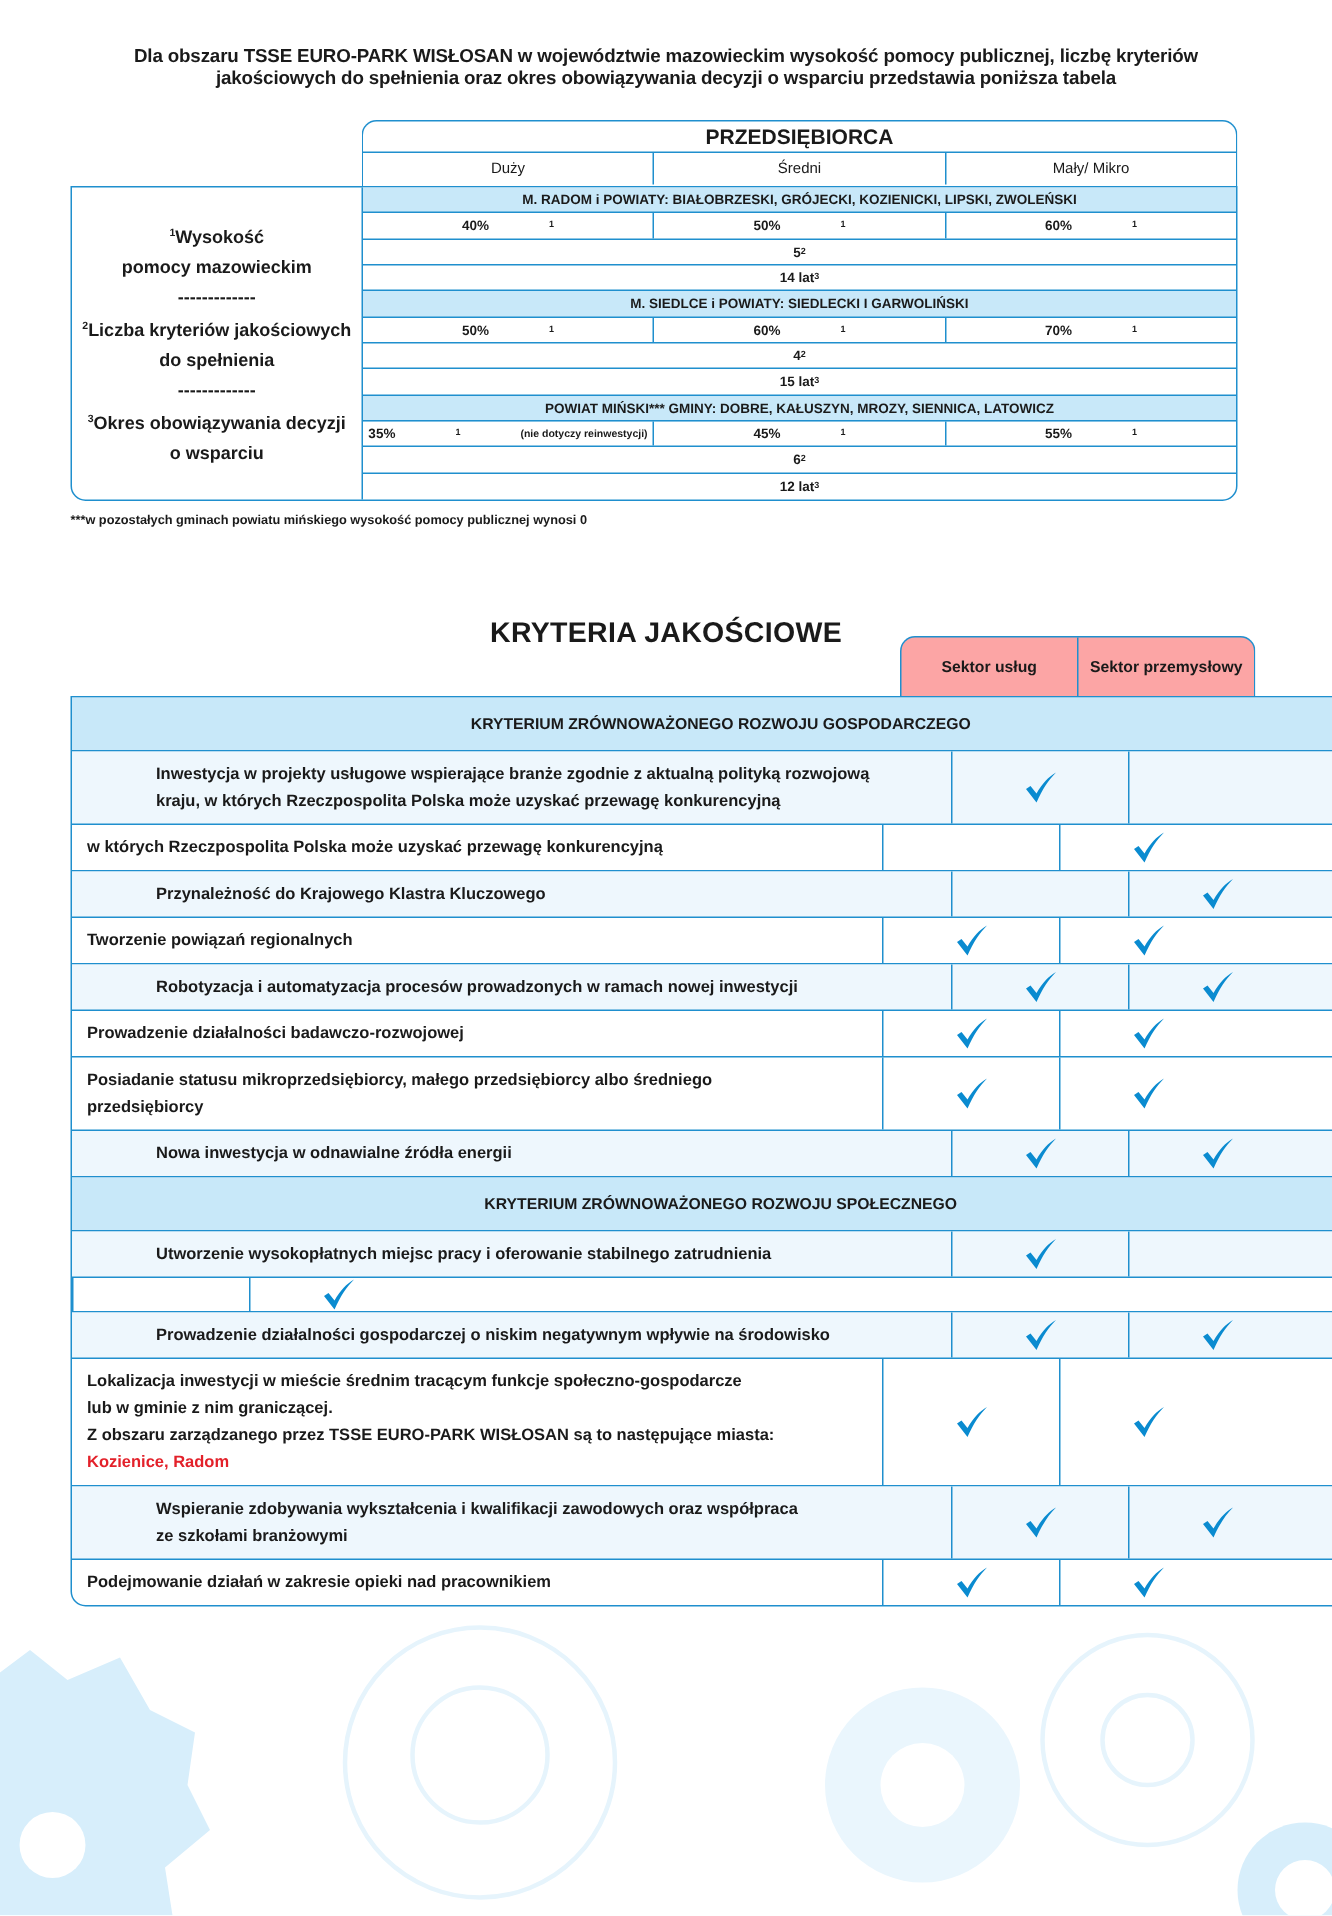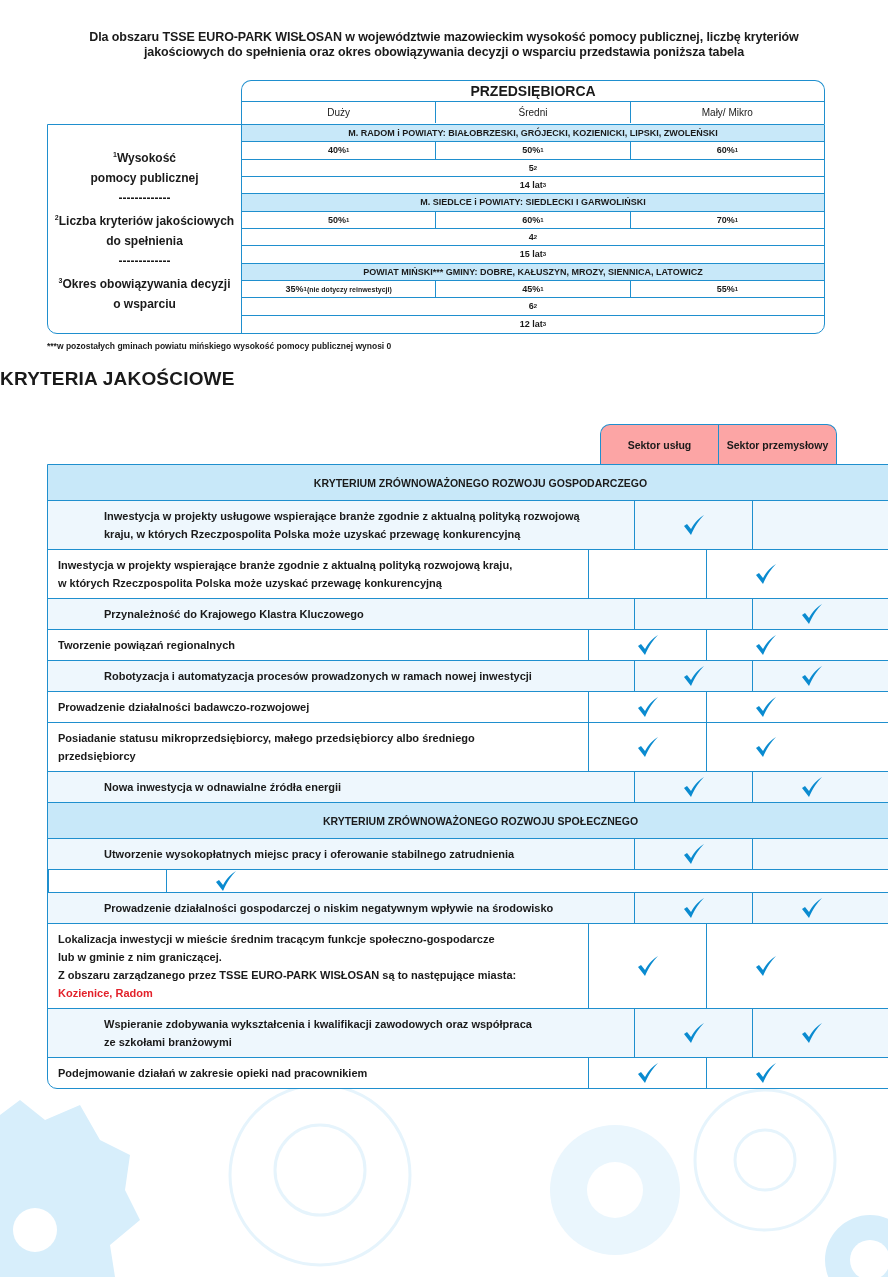--- a/index.html
+++ b/index.html
@@ -39,27 +39,27 @@
     display:flex; flex-direction:column; align-items:center; justify-content:center;
     font-weight:bold; font-size:12px; line-height:20px; text-align:center;
   }
   .legend sup { font-size:7px; }
   .legend .dash { letter-spacing:0; color:#1a1a1a; }
   .grid { flex:1; display:flex; flex-direction:column; }
   .grid .r { height:17.5px; display:flex; align-items:center; border-bottom:1.3px solid #1f8fce; box-sizing:border-box; font-size:9px; }
   .grid .r:last-child { border-bottom:none; }
   .grid .r.region { background:#c8e8f9; justify-content:center; font-weight:bold; font-size:9px; }
   .grid .r.full { justify-content:center; font-weight:bold; }
-  .grid .c { flex:1; text-align:center; font-weight:bold; height:100%; display:flex; align-items:center; justify-content:center; }
+  .grid .c { flex:1; text-align:center; font-weight:bold; height:100%; display:flex; align-items:center; justify-content:center;gap:40px; }
   .grid .c + .c { border-left:1.3px solid #1f8fce; }
   .grid sup { font-size:6px; }
   .grid .note { font-size:7px; font-weight:bold; }
   .footnote { position:absolute; left:47px; top:341px; font-size:8.5px; font-weight:bold; z-index:1; }
 
-  .section-title { position:absolute; left:0; width:888px; top:368px; font-size:19px; font-weight:bold; z-index:1; letter-spacing:0.2px; }
+  .section-title { position:absolute; left:0; width:888px; top:412px; text-align:center; font-size:19px; font-weight:bold; z-index:1; letter-spacing:0.2px; }
 
   
   .crit-head {
     position:absolute; left:600px; top:424px; width:237px; height:40px;
     border:1.3px solid #1f8fce; border-bottom:none; border-top-left-radius:10px; border-top-right-radius:10px;
     box-sizing:border-box; display:flex; background:#fca5a5; z-index:1;
   }
   .crit-head div { flex:1; display:flex; align-items:center; justify-content:center; font-weight:bold; font-size:10.5px; }
   .crit-head div + div { border-left:1.3px solid #1f8fce; }
   .crit {
@@ -115,21 +115,21 @@
       <div class="cell">Duży</div>
       <div class="cell">Średni</div>
       <div class="cell">Mały/ Mikro</div>
     </div>
   </div>
 </div>
 
 <div class="main">
   <div class="legend">
     <div><sup>1</sup><span>Wysokość</span></div>
-    <div>pomocy  publicznej</div>
+    <div>pomocy  mazowieckim</div>
     <div class="dash">-------------</div>
     <div><sup>2</sup><span>Liczba kryteriów jakościowych</span></div>
     <div>do spełnienia</div>
     <div class="dash">-------------</div>
     <div><sup>3</sup><span>Okres obowiązywania decyzji</span></div>
     <div>o wsparciu</div>
   </div>
   <div class="grid" id="aid-grid">
       <div class="r region">M. RADOM i POWIATY: BIAŁOBRZESKI, GRÓJECKI, KOZIENICKI, LIPSKI, ZWOLEŃSKI</div>
       <div class="r">
@@ -221,21 +221,20 @@
       </div>
       <div class="chk">
         <svg viewBox="0 0 24 22" class="tick">
           <path d="M2,12 L5,10 L9,15 C13,8 17,4 22,1 C17,6 13,12 9,21 Z" fill="#0a8bd0"></path>
         </svg>
       </div>
       <div class="chk"></div>
     </div>
     <div class="row">
       <div class="desc">
-        <div>Inwestycja w projekty wspierające branże zgodnie z aktualną polityką rozwojową kraju,</div>
         <div>w których Rzeczpospolita Polska może uzyskać przewagę konkurencyjną</div>
       </div>
       <div class="chk"></div>
       <div class="chk">
         <svg viewBox="0 0 24 22" class="tick">
           <path d="M2,12 L5,10 L9,15 C13,8 17,4 22,1 C17,6 13,12 9,21 Z" fill="#0a8bd0"></path>
         </svg>
       </div>
     </div>
     <div class="row alt">

